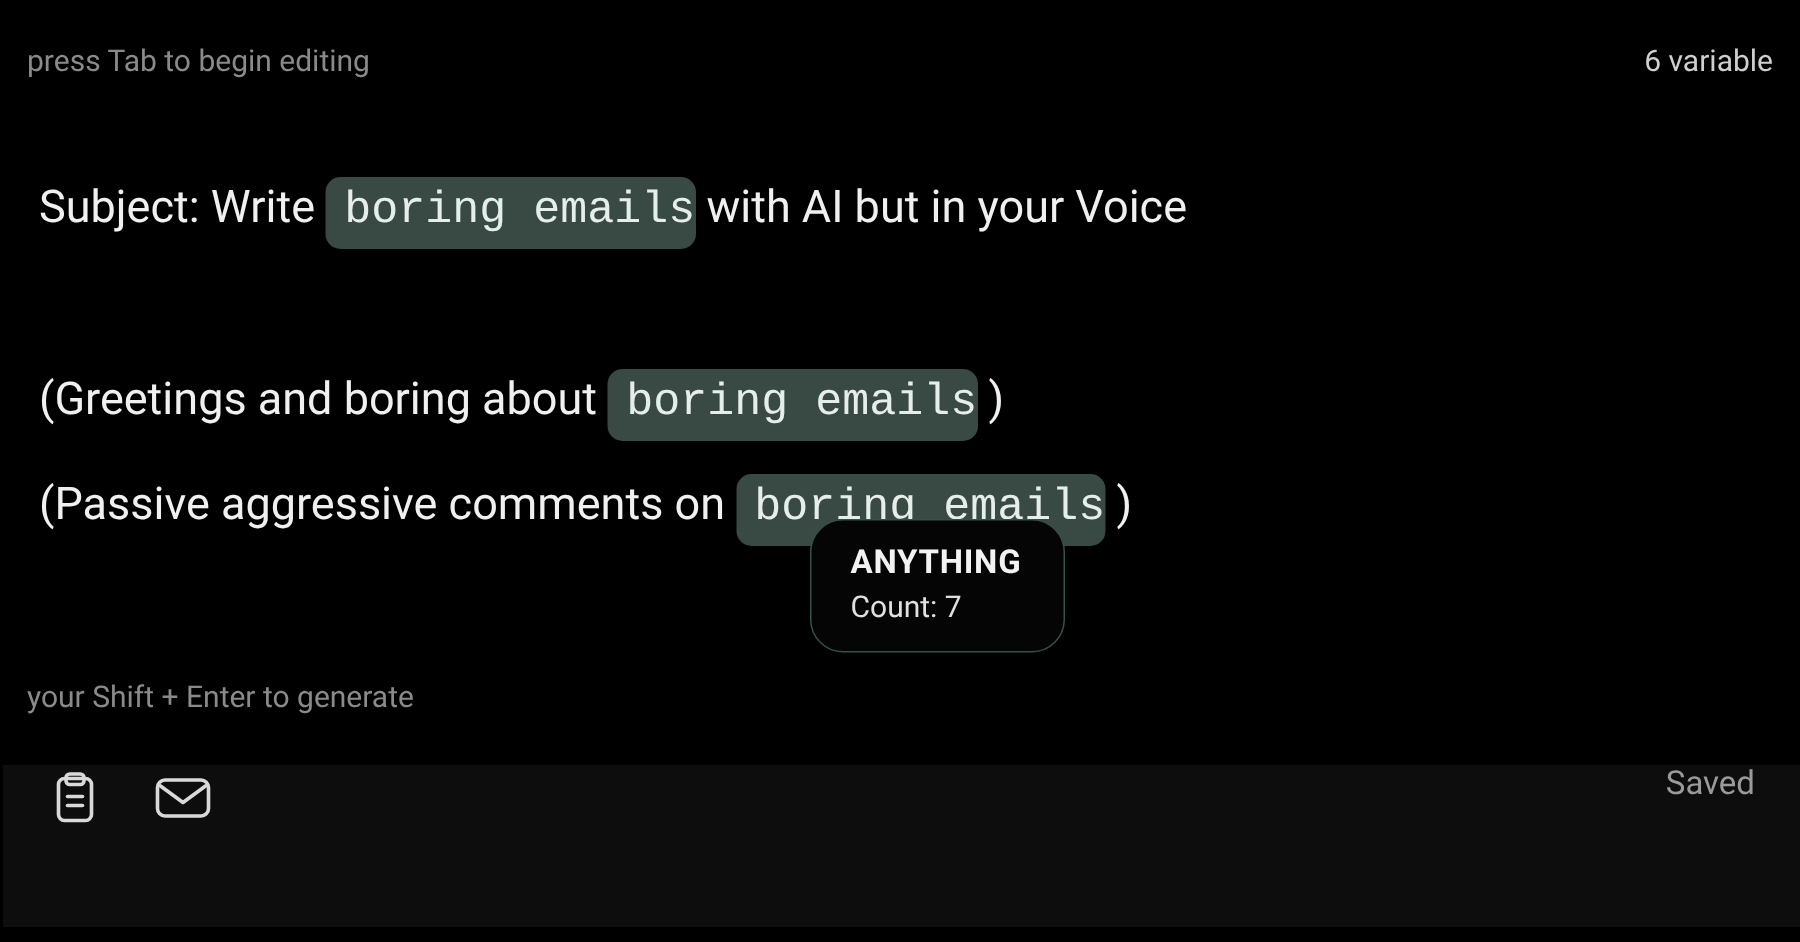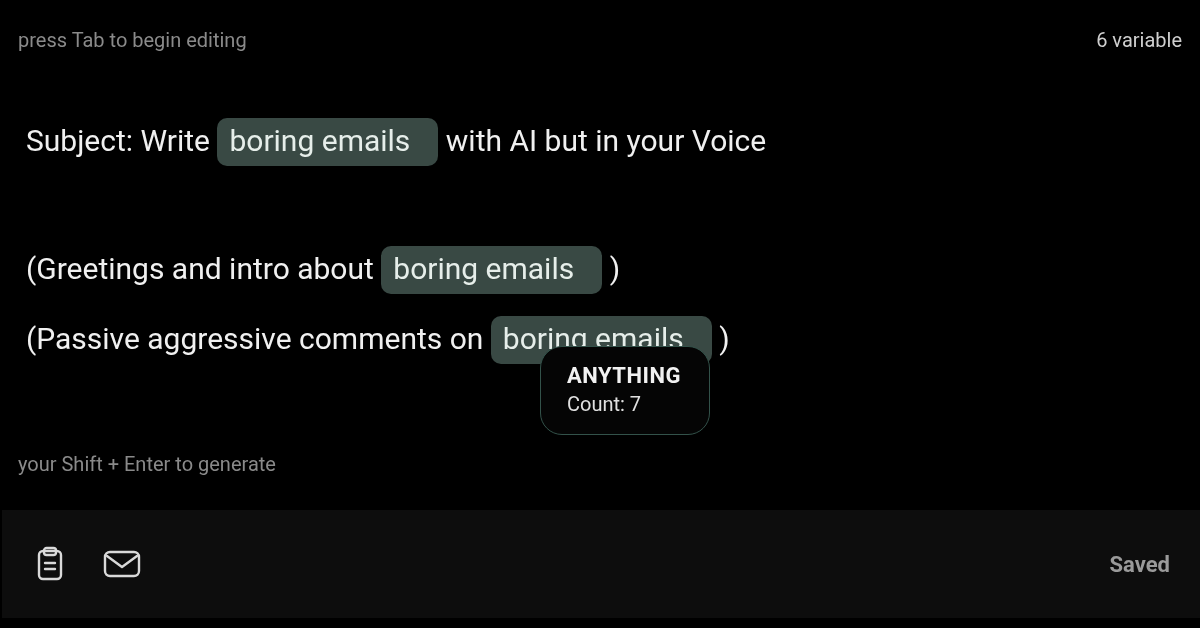--- a/index.html
+++ b/index.html
@@ -45,23 +45,24 @@
   .line.subject {
     margin-bottom: 80px;
   }
   .line.tight {
     margin-bottom: 14px;
   }
   .chip {
     display: inline-block;
     background: #394944;
     border-radius: 10px;
-    padding: 2px 28px 4px 12px;
+    padding: 2px 0 4px 12px;
     color: #e6eeea;
     vertical-align: baseline;
+    font-family: Liberation Mono, monospace;
   }
   .hint-bottom {
     position: absolute;
     left: 18px;
     top: 452px;
     color: #8a8a8a;
     font-size: 20px;
   }
   .tooltip {
     position: absolute;
@@ -85,23 +86,21 @@
     margin-top: 4px;
   }
   .toolbar {
     position: absolute;
     left: 2px;
     right: 0;
     bottom: 10px;
     height: 108px;
     background: #0d0d0d;
     display: flex;
-    align-items: center;
     padding: 0 26px;
-    font-weight: bold;
   }
   .toolbar .icon-btn {
     width: 44px;
     height: 44px;
     display: flex;
     align-items: center;
     justify-content: center;
     margin-right: 28px;
     color: #d9d9d9;
     cursor: pointer;
@@ -123,21 +122,21 @@
   <div class="variable-count">6 variable</div>
 
   <div class="content">
     <div class="line subject">
       <span>Subject: Write</span>
       <span class="chip">boring emails</span>
       <span>with AI but in your Voice</span>
     </div>
 
     <div class="line">
-      <span>(Greetings and intro about</span>
+      <span>(Greetings and boring about</span>
       <span class="chip">boring emails</span>
       <span>)</span>
     </div>
 
     <div class="line tight">
       <span>(Passive aggressive comments on</span>
       <span class="chip">boring emails</span>
       <span>)</span>
     </div>
 

